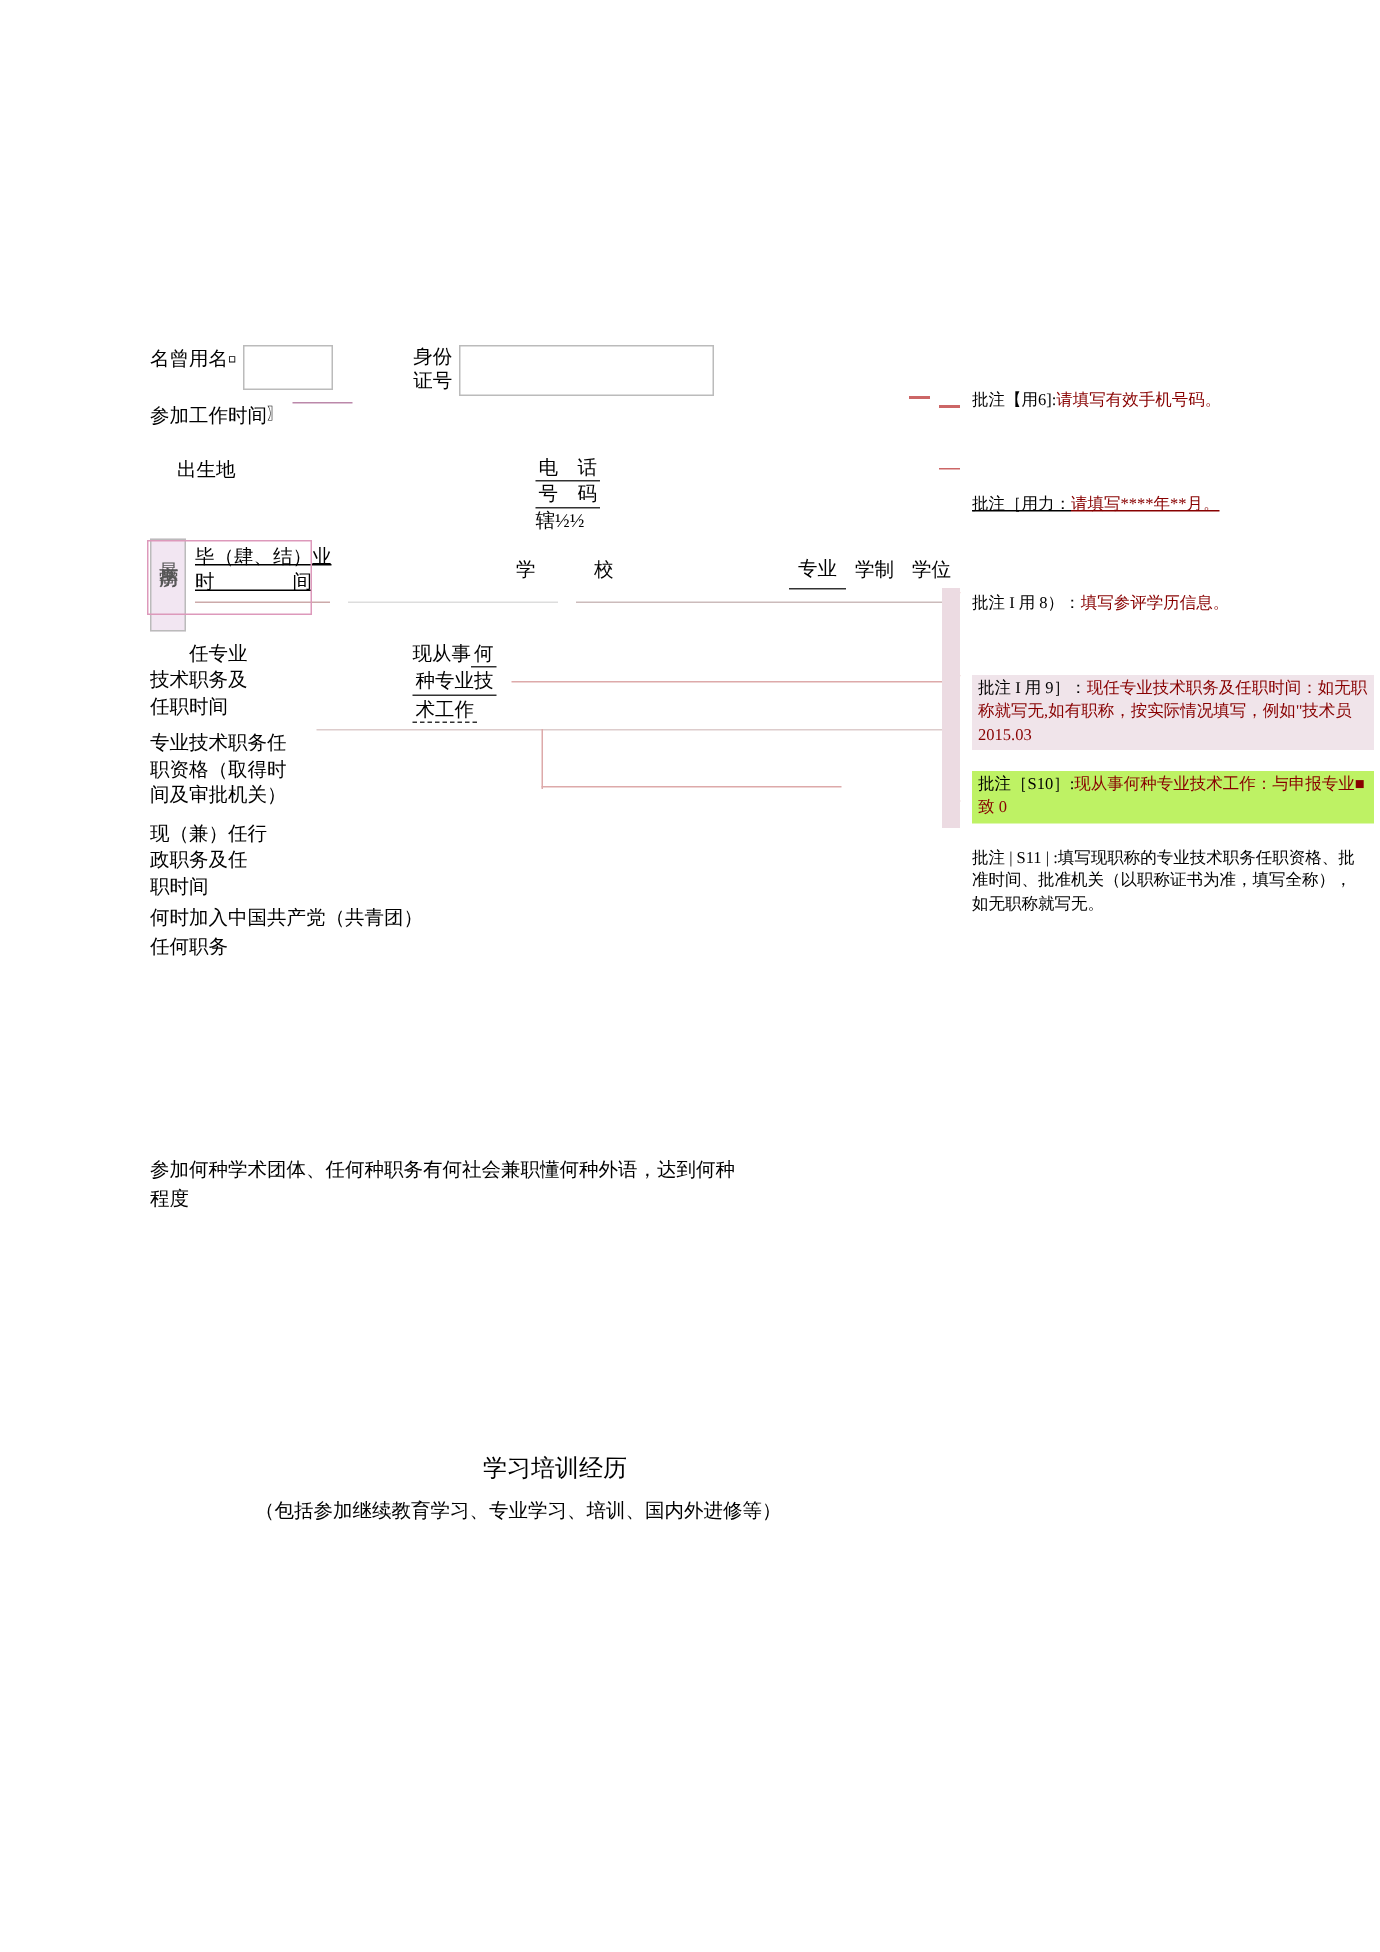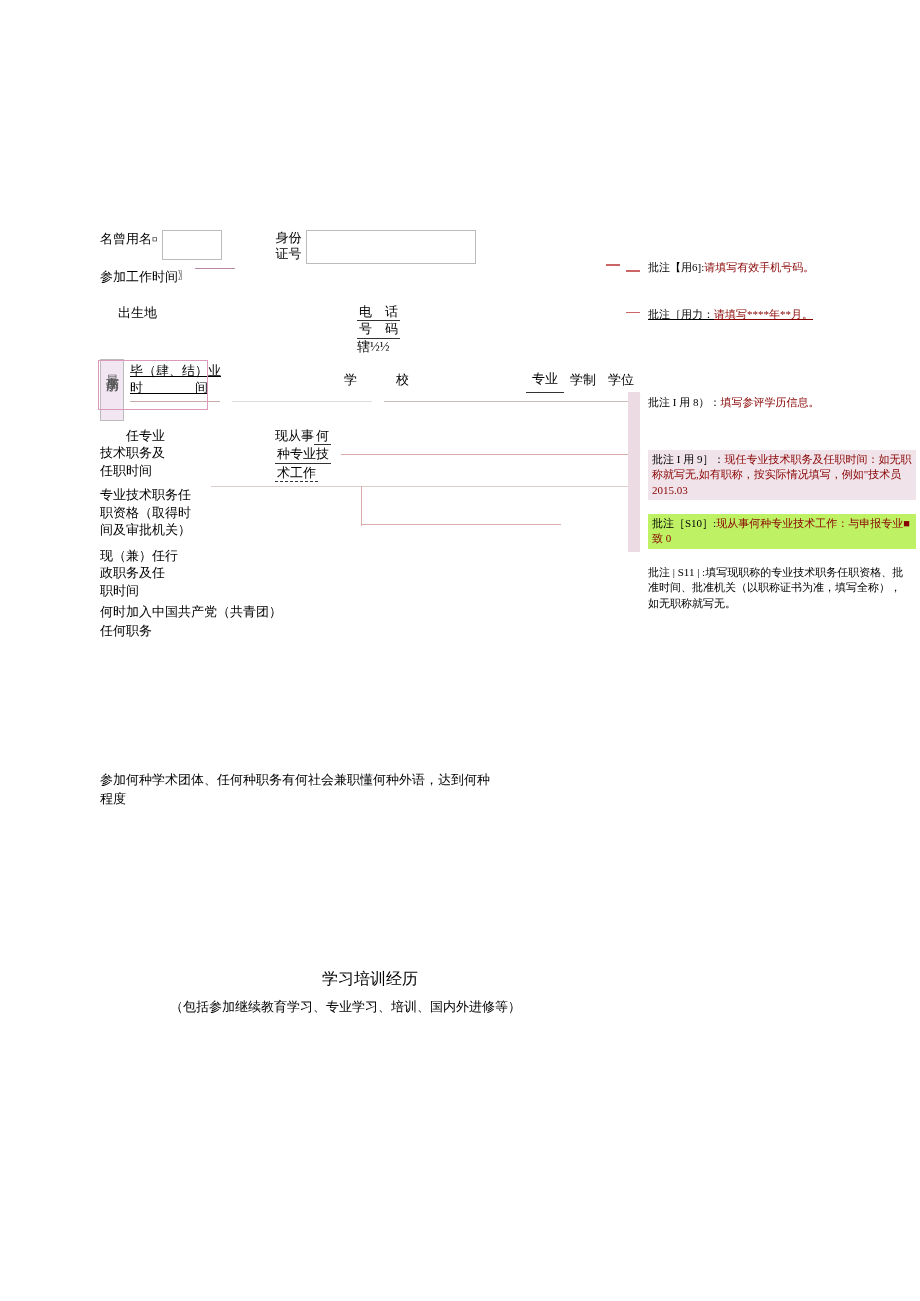--- a/index.html
+++ b/index.html
@@ -207,21 +207,21 @@
 
     <div class="section-title">学习培训经历</div>
     <div class="section-sub">（包括参加继续教育学习、专业学习、培训、国内外进修等）</div>
 
   </div>
 
   <div class="annot" style="top:260px;">
     <span class="tag">批注【用6]:</span><span>请填写有效手机号码。</span>
   </div>
 
-  <div class="annot" style="top:307px;">
+  <div class="annot" style="top:329px;">
     <span class="tag underline">批注［用力：</span><span class="underline">请填写****年**月。</span>
   </div>
 
   <div class="annot" style="top:395px;">
     <span class="tag">批注 I 用 8）：</span><span>填写参评学历信息。</span>
   </div>
 
   <div class="annot" style="top:450px;background:#f0e4ea;padding:2px 4px;width:268px;">
     <span class="tag">批注 I 用 9］：</span><span>现任专业技术职务及任职时间：如无职称就写无,如有职称，按实际情况填写，例如"技术员2015.03</span>
   </div>

